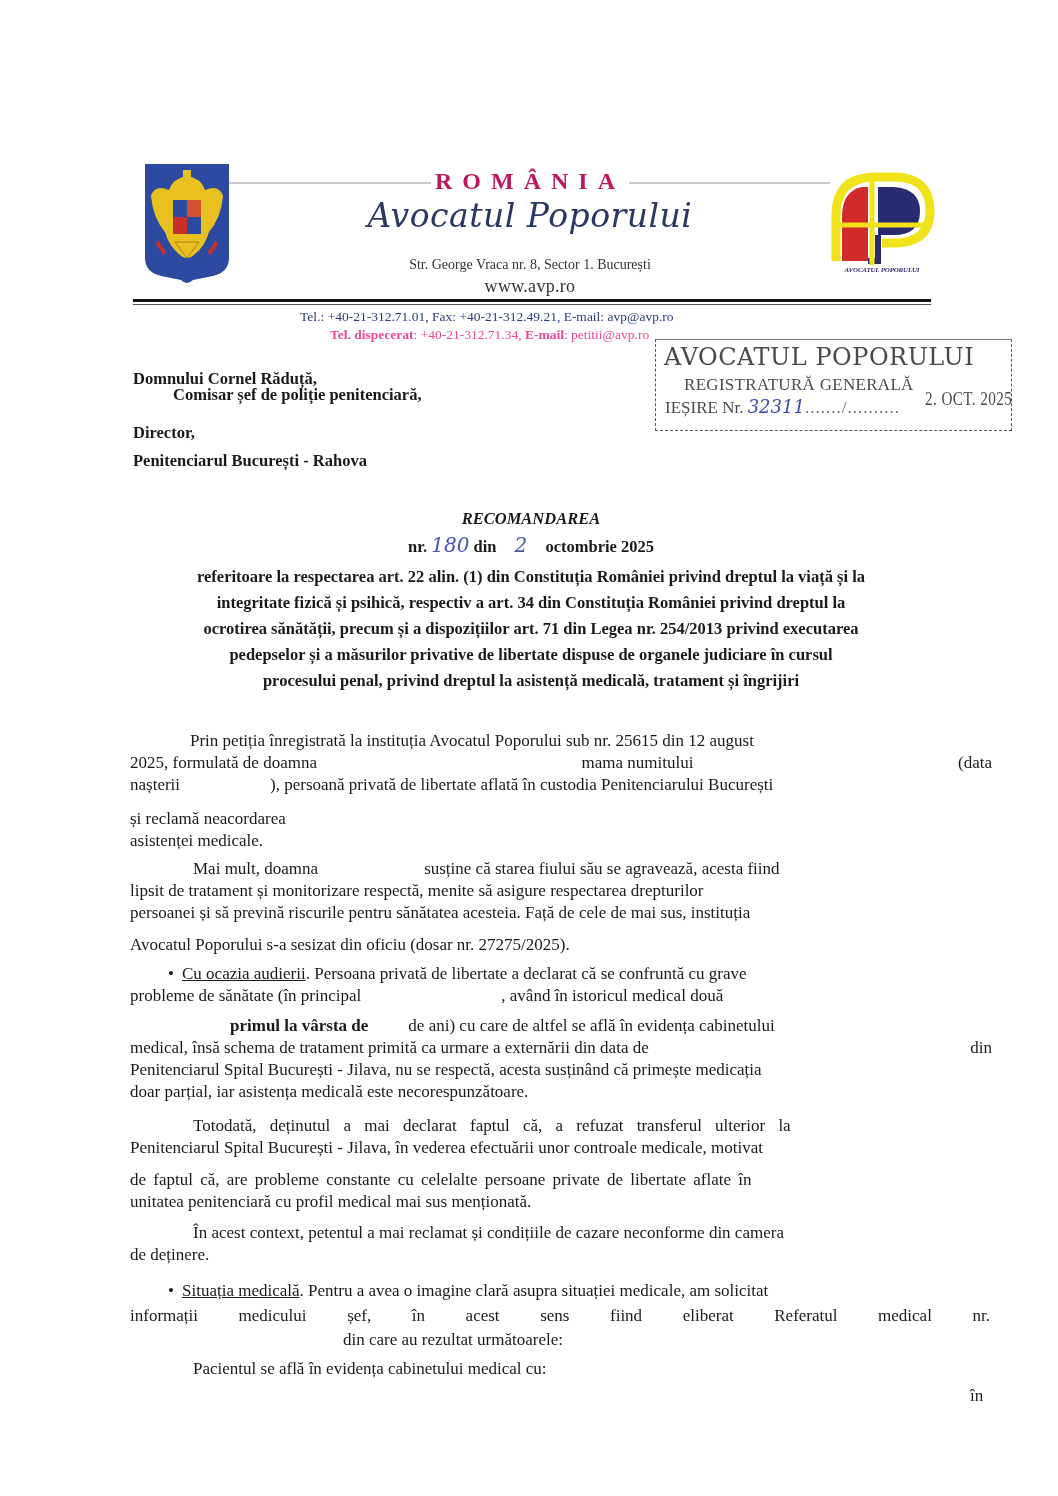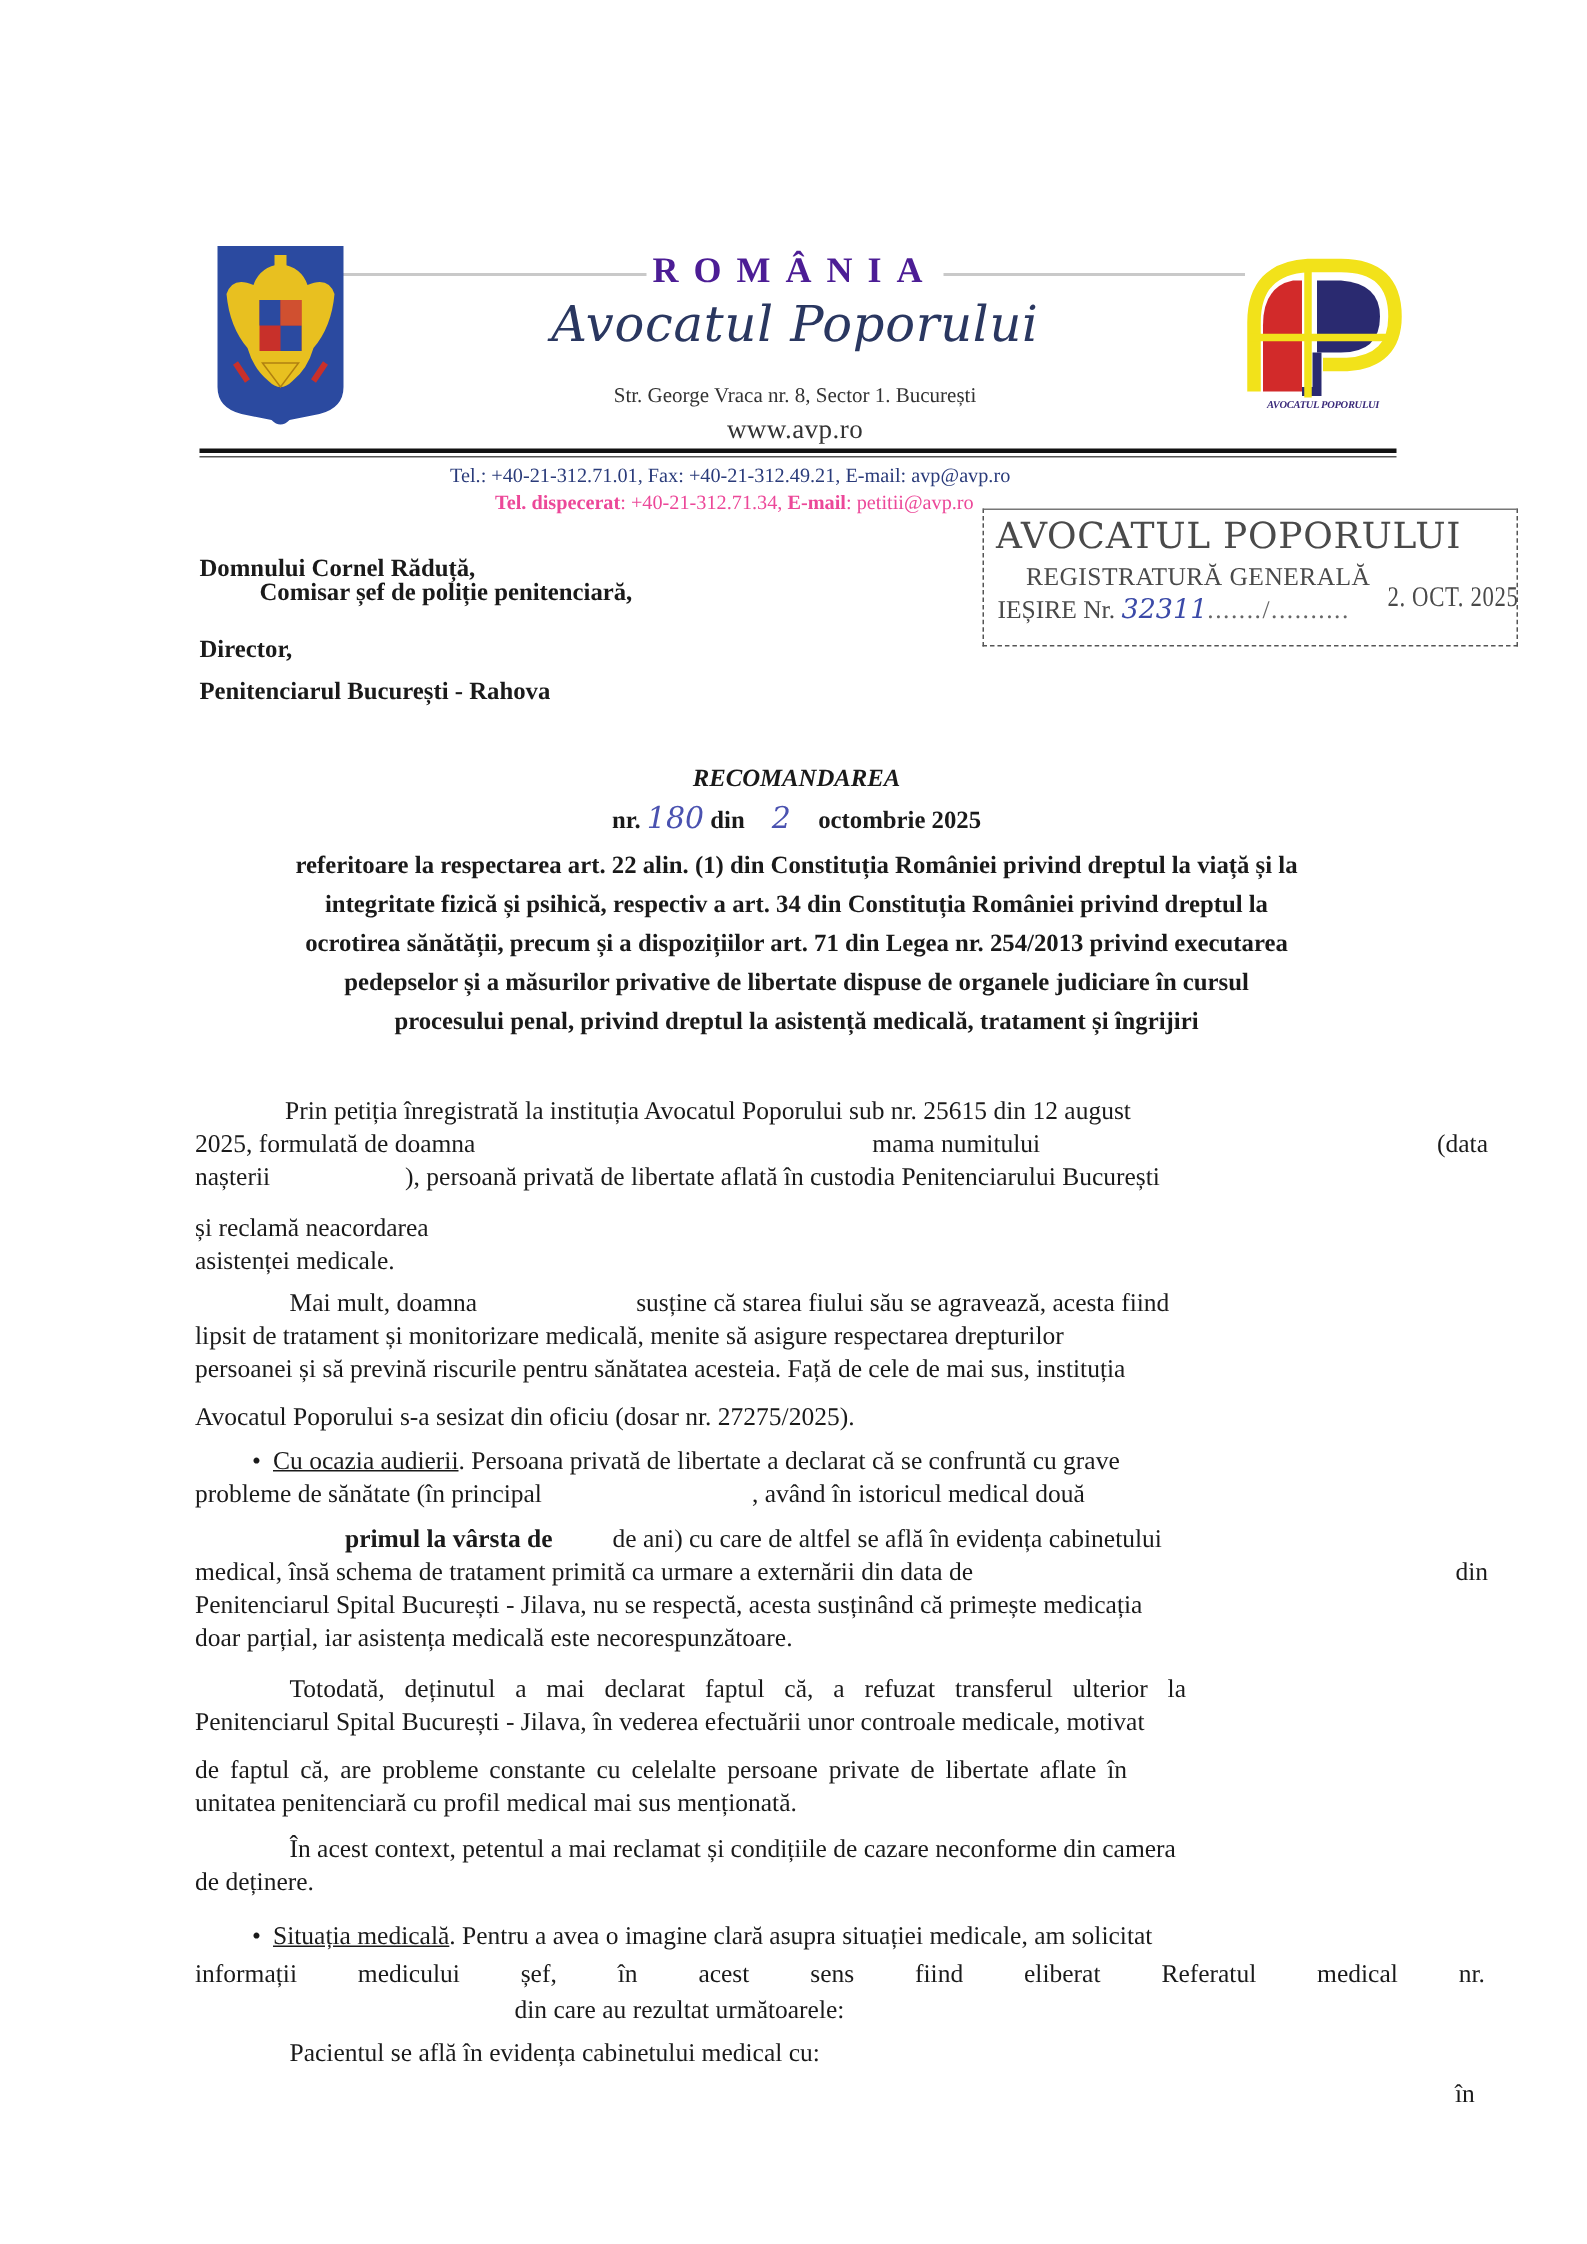--- a/index.html
+++ b/index.html
@@ -4,21 +4,21 @@
 <style>
   html, body { margin:0; padding:0; background:#ffffff; }
   body { width:1058px; height:1496px; position:relative; overflow:hidden; font-family:"Liberation Serif", serif; color:#1a1a1a; }
   .abs { position:absolute; }
 
   
   .coat { left:143px; top:162px; width:88px; height:124px; }
   .ap-logo { left:822px; top:165px; width:118px; height:118px; }
   .ap-caption { left:826px; top:266px; width:112px; font-size:7px; font-style:italic; font-weight:bold; color:#3a2a7a; text-align:center; letter-spacing:-0.2px; white-space:nowrap; }
   .hdr-line-top { left:225px; top:182px; width:605px; height:2px; background:#c9c9c9; }
-  .romania { left:380px; top:168px; width:300px; text-align:center; font-size:24px; font-weight:bold; letter-spacing:10px; color:#4c1d95; background:transparent; }
+  .romania { left:380px; top:168px; width:300px; text-align:center; font-size:24px; font-weight:bold; letter-spacing:10px; color:#be185d; background:transparent; }
   .romania span { background:#fff; padding:0 4px; }
   .avp-script { left:330px; top:196px; width:400px; text-align:center; font-size:33px; font-style:italic; color:#2a3760; font-family:"DejaVu Serif", serif; letter-spacing:0.5px; }
   .address { left:330px; top:257px; width:400px; text-align:center; font-size:14px; color:#333; }
   .website { left:330px; top:276px; width:400px; text-align:center; font-size:18px; color:#333; letter-spacing:0.3px; }
   .rule-thick { left:133px; top:299px; width:798px; height:3px; background:#111; }
   .rule-thin { left:133px; top:304px; width:798px; height:1px; background:#555; }
   .contact1 { left:300px; top:309px; width:500px; font-size:13.5px; color:#2a3b7a; white-space:nowrap; }
   .contact1 a, .contact2 a { color:#2a3b7a; }
   .contact2 { left:330px; top:327px; width:420px; font-size:13.5px; color:#ec4899; white-space:nowrap; }
   .contact2 b { font-weight:bold; }
@@ -127,21 +127,21 @@
   <span>nașterii</span><span class="gap" style="width:90px;"></span><span>), persoană privată de libertate aflată în custodia Penitenciarului București</span>
 </div>
 <div class="abs p just" style="top:808px; width:862px;">
   <span>și reclamă neacordarea</span>
 </div>
 <div class="abs p" style="top:830px;">asistenței medicale.</div>
 
 <div class="abs p" style="top:858px; left:193px;">
   <span>Mai mult, doamna</span><span class="gap" style="width:106px;"></span><span>susține că starea fiului său se agravează, acesta fiind</span>
 </div>
-<div class="abs p" style="top:880px;">lipsit de tratament și monitorizare medicală, menite să asigure respectarea drepturilor</div>
+<div class="abs p" style="top:880px;">lipsit de tratament și monitorizare respectă, menite să asigure respectarea drepturilor</div>
 <div class="abs p" style="top:902px;">persoanei și să prevină riscurile pentru sănătatea acesteia. Față de cele de mai sus, instituția</div>
 <div class="abs p" style="top:934px;">Avocatul Poporului s-a sesizat din oficiu (dosar nr. 27275/2025).</div>
 
 <div class="abs p" style="top:963px; left:160px;">
   <span class="bullet">•</span><span class="u">Cu ocazia audierii</span><span>. Persoana privată de libertate a declarat că se confruntă cu grave</span>
 </div>
 <div class="abs p" style="top:985px;">
   <span>probleme de sănătate (în principal</span><span class="gap" style="width:140px;"></span><span>, având în istoricul medical două</span>
 </div>
 <div class="abs p" style="top:1015px; left:230px; width:760px;">

